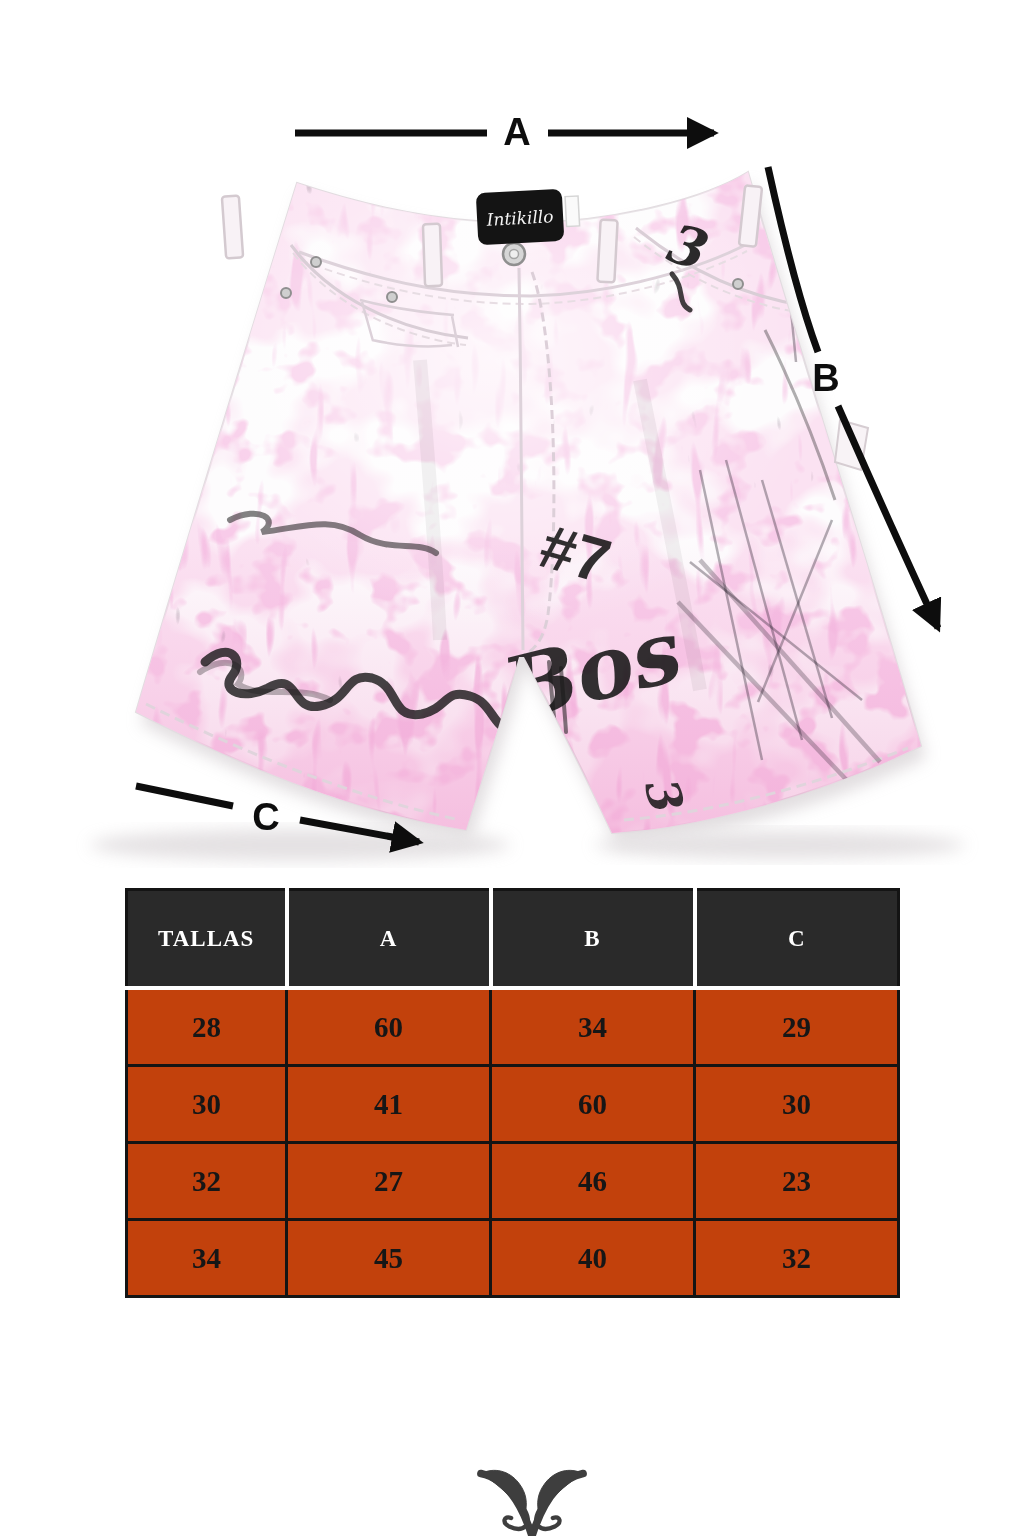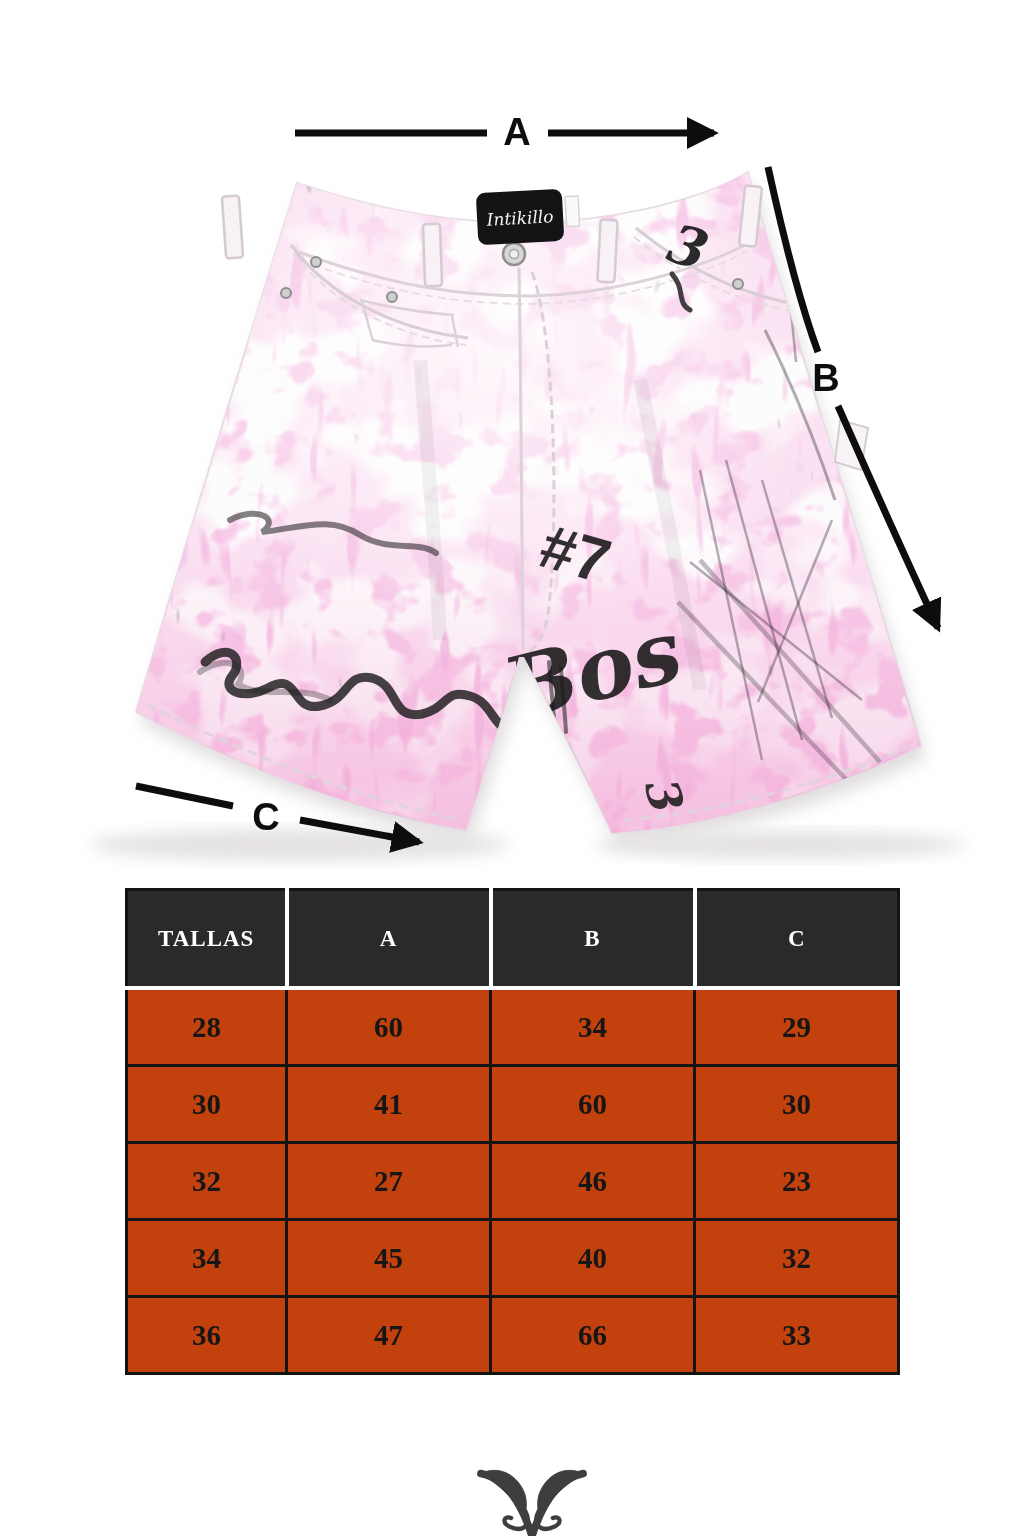--- a/index.html
+++ b/index.html
@@ -234,26 +234,20 @@
           <td>27</td>
           <td>46</td>
           <td>23</td>
         </tr>
         <tr>
           <td>34</td>
           <td>45</td>
           <td>40</td>
           <td>32</td>
         </tr>
-        <tr>
-          <td>36</td>
-          <td>47</td>
-          <td>66</td>
-          <td>33</td>
-        </tr>
       </tbody>
     </table>
   </div>
 
   <svg id="footer-logo" viewBox="0 0 208 74">
     <g fill="#3e3e3e" stroke="#3e3e3e">
       <g>
         <path d="M 158 8 C 138 12, 118 30, 104 74" fill="none" stroke-width="8" stroke-linecap="round"></path>
         <path d="M 158 8 C 144 1, 128 5, 118 18 C 110 28, 108 40, 112 52 C 120 38, 138 20, 158 8 Z" stroke-width="1"></path>
         <path d="M 112 46 C 103 62, 113 71, 128 64 C 136 60, 134 52, 126 55" fill="none" stroke-width="4.5" stroke-linecap="round"></path>

